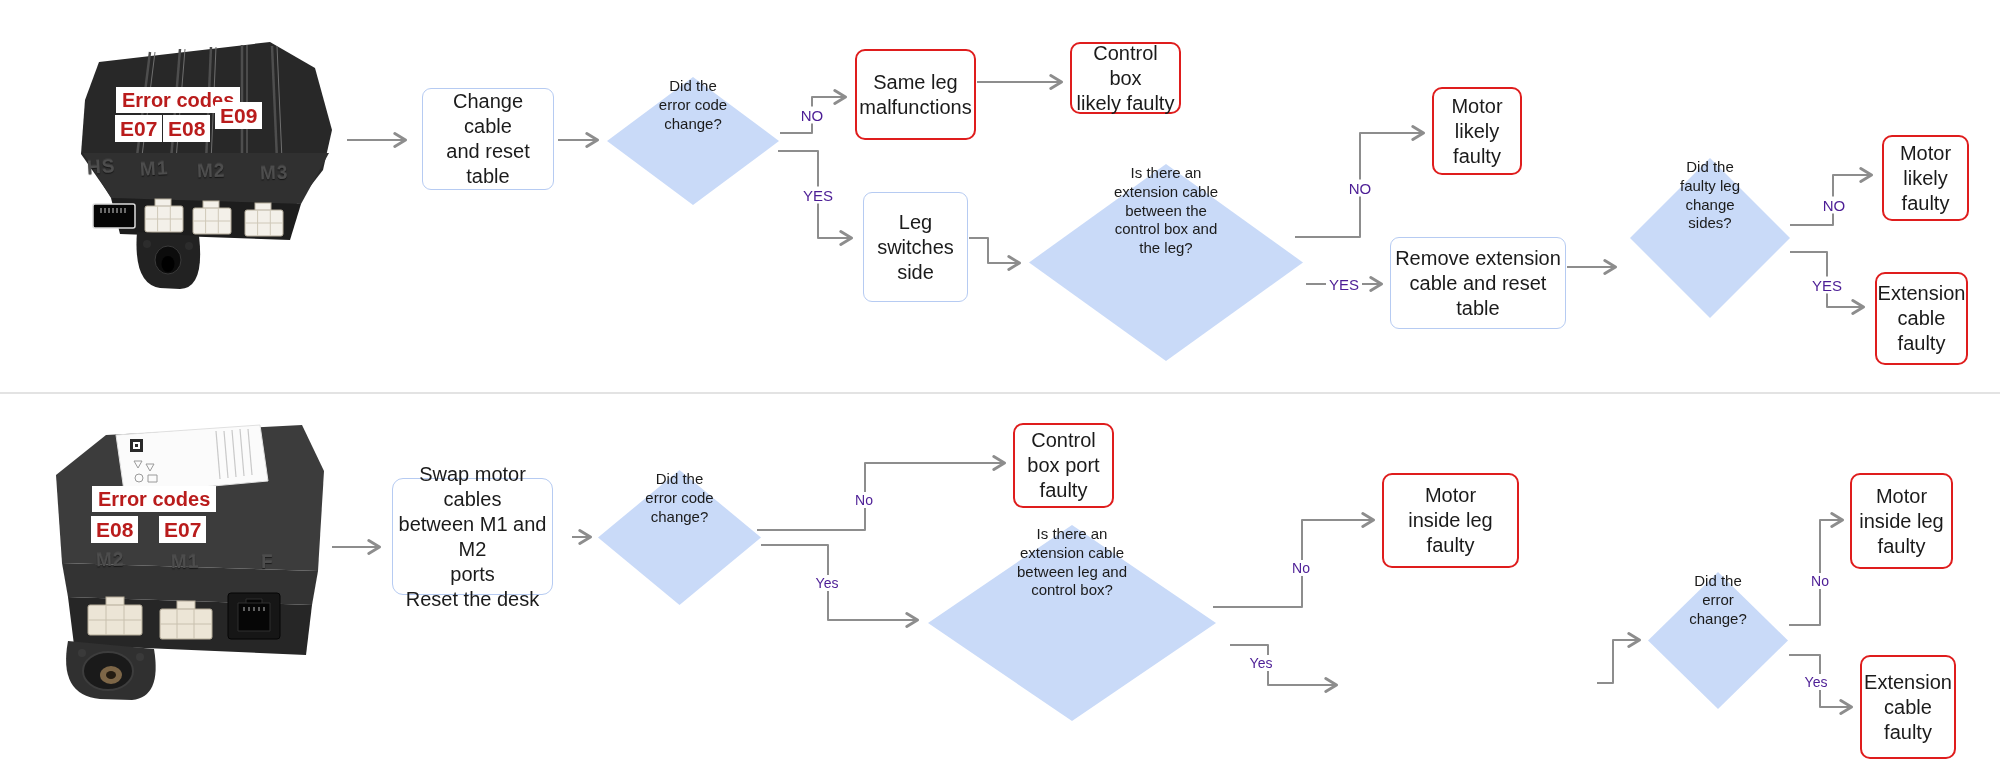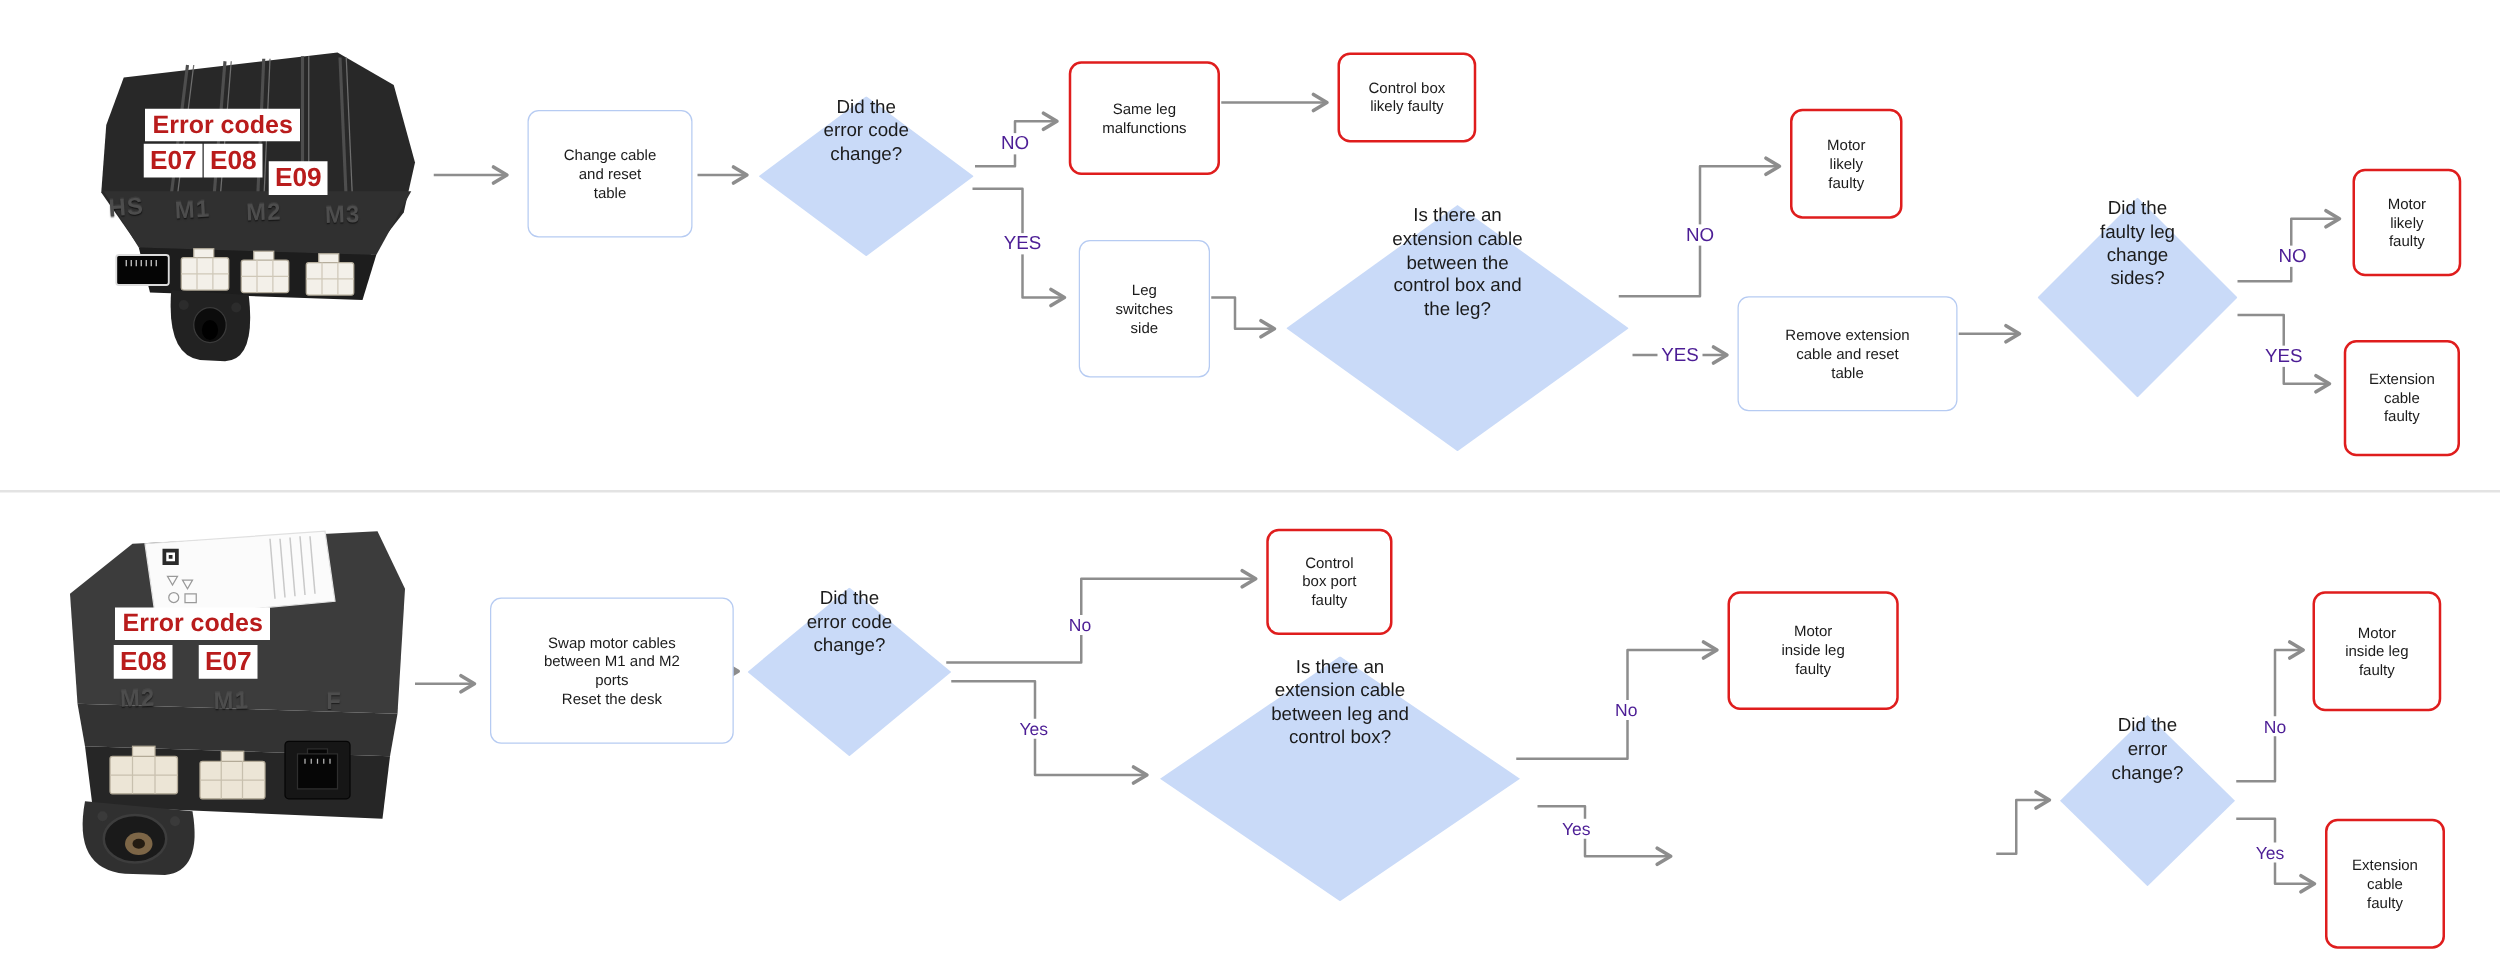--- a/index.html
+++ b/index.html
@@ -1,20 +1,20 @@
 <!DOCTYPE html>
 <html><head>
 <meta charset="utf-8">
 <style>
   html,body{margin:0;padding:0;background:#fff;}
   #canvas{position:relative;width:2000px;height:777px;background:#ffffff;overflow:hidden;
           font-family:"Liberation Sans", sans-serif;color:#1b1b1b;}
   .wires{position:absolute;left:0;top:0;z-index:1;}
   .node{position:absolute;display:flex;align-items:center;justify-content:center;text-align:center;
-        font-size:12px;line-height:1.25;background:#fff;box-sizing:border-box;z-index:2;
+        font-size:20px;line-height:1.25;background:#fff;box-sizing:border-box;z-index:2;
         white-space:pre-line;padding:4px;}
   .process{border:1.6px solid #b6cbf2;border-radius:9px;}
   .result{border:2px solid #df1d1d;border-radius:10px;}
   .diamond{position:absolute;display:flex;justify-content:center;text-align:center;
            font-size:15px;line-height:1.25;z-index:2;white-space:pre-line;}
   .diamond .shape{position:absolute;inset:0;background:#c9daf8;
                   clip-path:polygon(50% 0,100% 50%,50% 100%,0 50%);}
   .diamond .dtext{position:relative;z-index:1;}
   .elabel{position:absolute;transform:translate(-50%,-50%);font-size:15px;background:#fff;
           padding:0 3px;z-index:3;color:#4c1d95;}
@@ -118,21 +118,21 @@
         <circle cx="82" cy="206" r="4" fill="#2c2c2c"></circle>
           <circle cx="124" cy="208" r="4" fill="#2c2c2c"></circle>
         <ellipse cx="103" cy="222" rx="13" ry="14" fill="#0c0c0c" stroke="#3a3a3a"></ellipse>
         <ellipse cx="103" cy="226" rx="6.5" ry="8" fill="#000000"></ellipse>
       </g>
     </svg>
   </div>
   <div class="ptag heading" style="left:116px;top:87px;">Error codes</div>
   <div class="ptag code" style="left:115px;top:115px;">E07</div>
   <div class="ptag code" style="left:163px;top:115px;">E08</div>
-  <div class="ptag code" style="left:215px;top:129px;text-align:center;">E09</div>
+  <div class="ptag code" style="left:215px;top:102px;text-align:center;">E09</div>
   <span class="emboss" style="left:87px;top:156px;transform:rotate(-4deg);">HS</span>
   <span class="emboss" style="left:140px;top:158px;transform:rotate(-3deg);">M1</span>
   <span class="emboss" style="left:197px;top:160px;transform:rotate(-2deg);">M2</span>
   <span class="emboss" style="left:260px;top:162px;transform:rotate(-2deg);">M3</span>
 
   <div class="node process" style="left:422px;top:88px;width:132px;height:102px;">Change cable
 and reset
 table</div>
 
   <div class="diamond" style="left:607px;top:77px;width:172px;height:128px;">
@@ -245,21 +245,21 @@
       </g>
     </svg>
   </div>
   <div class="ptag heading" style="left:92px;top:486px;">Error codes</div>
   <div class="ptag code" style="left:91px;top:516px;">E08</div>
   <div class="ptag code" style="left:159px;top:516px;">E07</div>
   <span class="emboss" style="left:96px;top:549px;transform:rotate(-2deg);">M2</span>
   <span class="emboss" style="left:171px;top:551px;transform:rotate(-1deg);">M1</span>
   <span class="emboss" style="left:261px;top:551px;">F</span>
 
-  <div class="node process" style="left:392px;top:478px;width:195px;height:117px;">Swap motor cables
+  <div class="node process" style="left:392px;top:478px;width:161px;height:117px;border-radius:11px;">Swap motor cables
 between M1 and M2
 ports
 Reset the desk</div>
 
   <div class="diamond" style="left:598px;top:470px;width:163px;height:135px;">
     <div class="shape"></div>
     <div class="dtext">Did the
 error code
 change?</div>
   </div>

